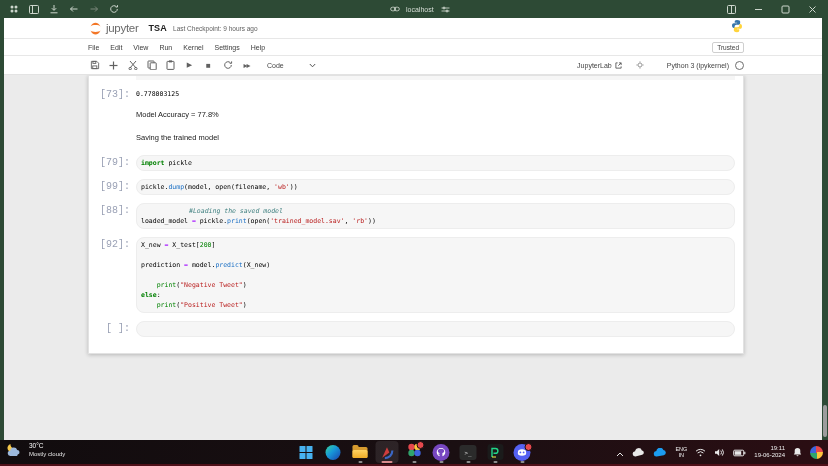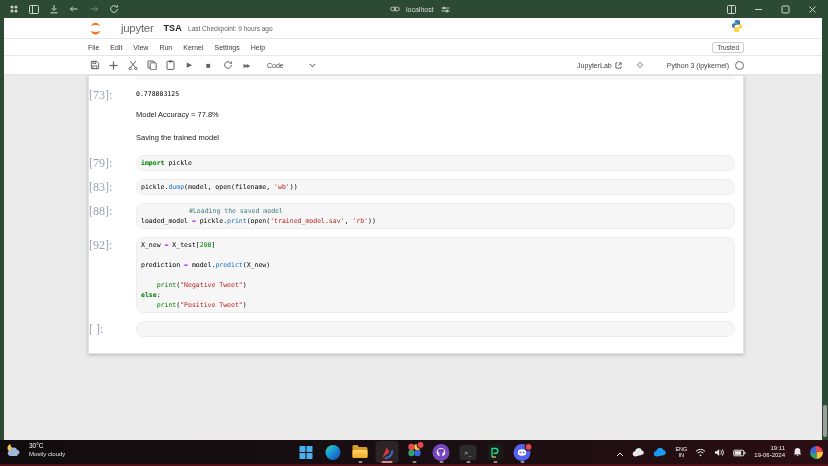--- a/index.html
+++ b/index.html
@@ -19,21 +19,21 @@
   
   .window{position:absolute;top:18px;left:0;right:0;bottom:26px;background:#ebebeb;
     border-left:4px solid #2d4a35;border-right:6px solid #2d4a35;overflow:hidden;}
 
   .jp-header{background:#fff;}
   .jp-row{display:flex;align-items:center;padding:0 78px 0 84px;border-bottom:1px solid #e7e7e7;}
   .jp-row1{height:20px;}
   .jp-row2{height:16px;}
   .jp-row3{height:18px;border-bottom:1px solid #e3e3e3;}
 
-  .brand{display:flex;align-items:center;gap:18px;}
+  .brand{display:flex;align-items:center;gap:3px;}
   .brand-text{font-size:11.5px;color:#6a6a6a;letter-spacing:-.3px;margin-top:-1px;}
   .nb-title{font-size:9px;font-weight:bold;color:#222;margin-left:10px;letter-spacing:.2px;}
   .nb-checkpoint{font-size:6.5px;color:#5f5f5f;margin-left:6px;}
   .python-logo{margin-left:auto;}
 
   .menu-item{font-size:7px;color:#3c3c3c;margin-right:11px;cursor:default;}
   .trusted{margin-left:auto;font-size:6.5px;color:#3c3c3c;border:1px solid #cfcfcf;
     border-radius:2px;padding:1px 4px;background:#fff;}
 
   .tool-ic{width:13px;height:12px;display:flex;align-items:center;justify-content:center;
@@ -51,36 +51,36 @@
   .kernel-status{width:7px;height:7px;border:1.2px solid #6e6e6e;border-radius:50%;margin-left:6px;}
   .gear{margin-left:12px;}
 
   
   .jp-content{position:absolute;top:57px;left:0;right:0;bottom:0;overflow:hidden;}
   .document{margin-left:84px;width:656px;background:#fff;border:1px solid #e2e2e2;
     box-shadow:0 1px 4px rgba(0,0,0,.22);padding:0 0 8px 0;box-sizing:border-box;}
   .sliver{height:4px;background:#f6f6f6;margin:0 8px 7px 47px;}
   .cell{display:flex;margin-bottom:8px;}
   .cell.markdown{margin-bottom:12px;}
-  .prompt{width:41px;flex:none;text-align:left;padding-right:6px;
-    font-family:Liberation Serif, serif;font-size:12px;color:#9aa1b5;line-height:10px;padding-top:3px;}
+  .prompt{width:41px;flex:none;text-align:right;padding-right:6px;
+    font-family:Liberation Mono, monospace;font-size:10px;color:#9aa1b5;line-height:10px;padding-top:3px;}
   .cell-body{flex:1;margin-right:8px;min-width:0;}
   .input{background:#f6f6f6;border:1px solid #ededed;border-radius:8px;padding:2px 4px;}
   .outputarea{padding:2px 0;}
   .line{font-family:"DejaVu Sans Mono",monospace;font-size:6.5px;line-height:10px;
     white-space:pre;color:#000;}
   .md{font-size:7.5px;color:#1a1a1a;padding:1px 0;}
   .tk-p{color:#000;}
   .tk-k{color:#008000;font-weight:bold;}
   .tk-o{color:#aa22ff;font-weight:bold;}
   .tk-s{color:#ba2121;}
   .tk-n{color:#008000;}
   .tk-f{color:#1a6fc4;}
   .tk-b{color:#008000;}
-  .tk-c{color:#408080;padding-left:48px;}
+  .tk-c{color:#408080;font-style:italic;padding-left:48px;}
 
   .scroll-thumb{position:absolute;right:1px;top:405px;width:4px;height:32px;
     background:#9d9d9d;border-radius:2px;}
 
   
   .taskbar{position:absolute;bottom:0;left:0;right:0;height:26px;
     background:linear-gradient(90deg,#110c0e 0%,#1a0f12 55%,#2b0e13 100%);
     border-bottom:2px solid #4e1019;box-sizing:border-box;color:#eee;}
   .weather{position:absolute;left:6px;top:2px;display:flex;align-items:center;gap:5px;}
   .weather-temp{font-size:6.5px;color:#fff;line-height:8px;}
@@ -340,21 +340,21 @@
             </div>
             <div class="cell code">
               <div class="prompt">[79]:</div>
               <div class="cell-body">
                 <div class="input">
                   <div class="line"><span class="tk-k">import</span><span class="tk-p"> pickle</span></div>
                 </div>
               </div>
             </div>
             <div class="cell code">
-              <div class="prompt">[83]:</div>
+              <div class="prompt">[99]:</div>
               <div class="cell-body">
                 <div class="input">
                   <div class="line"><span class="tk-p">pickle.</span><span class="tk-f">dump</span><span class="tk-p">(model, open(filename, </span><span class="tk-s">'wb'</span><span class="tk-p">))</span></div>
                 </div>
               </div>
             </div>
             <div class="cell code">
               <div class="prompt">[88]:</div>
               <div class="cell-body">
                 <div class="input">

